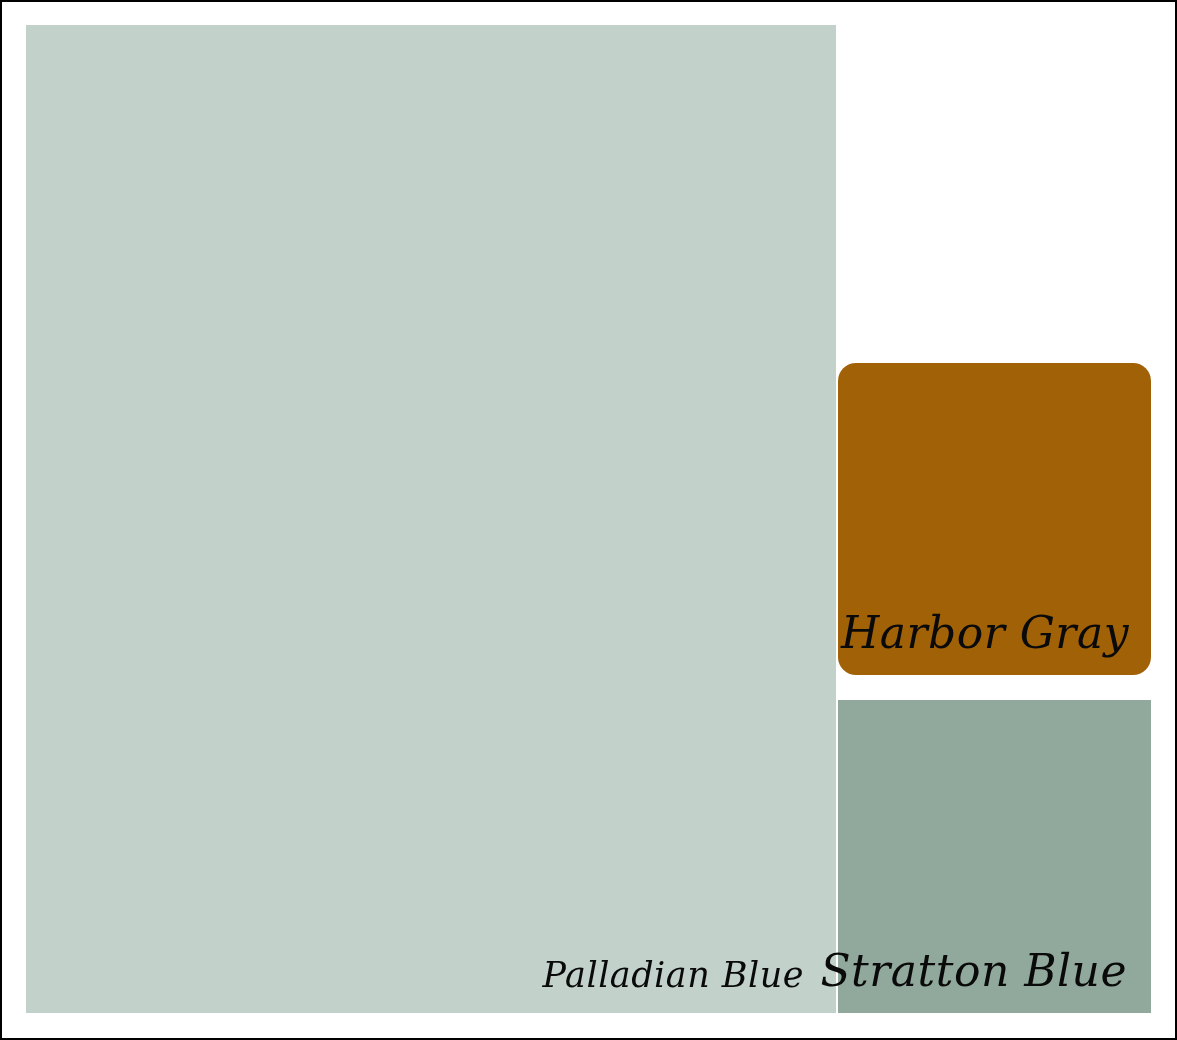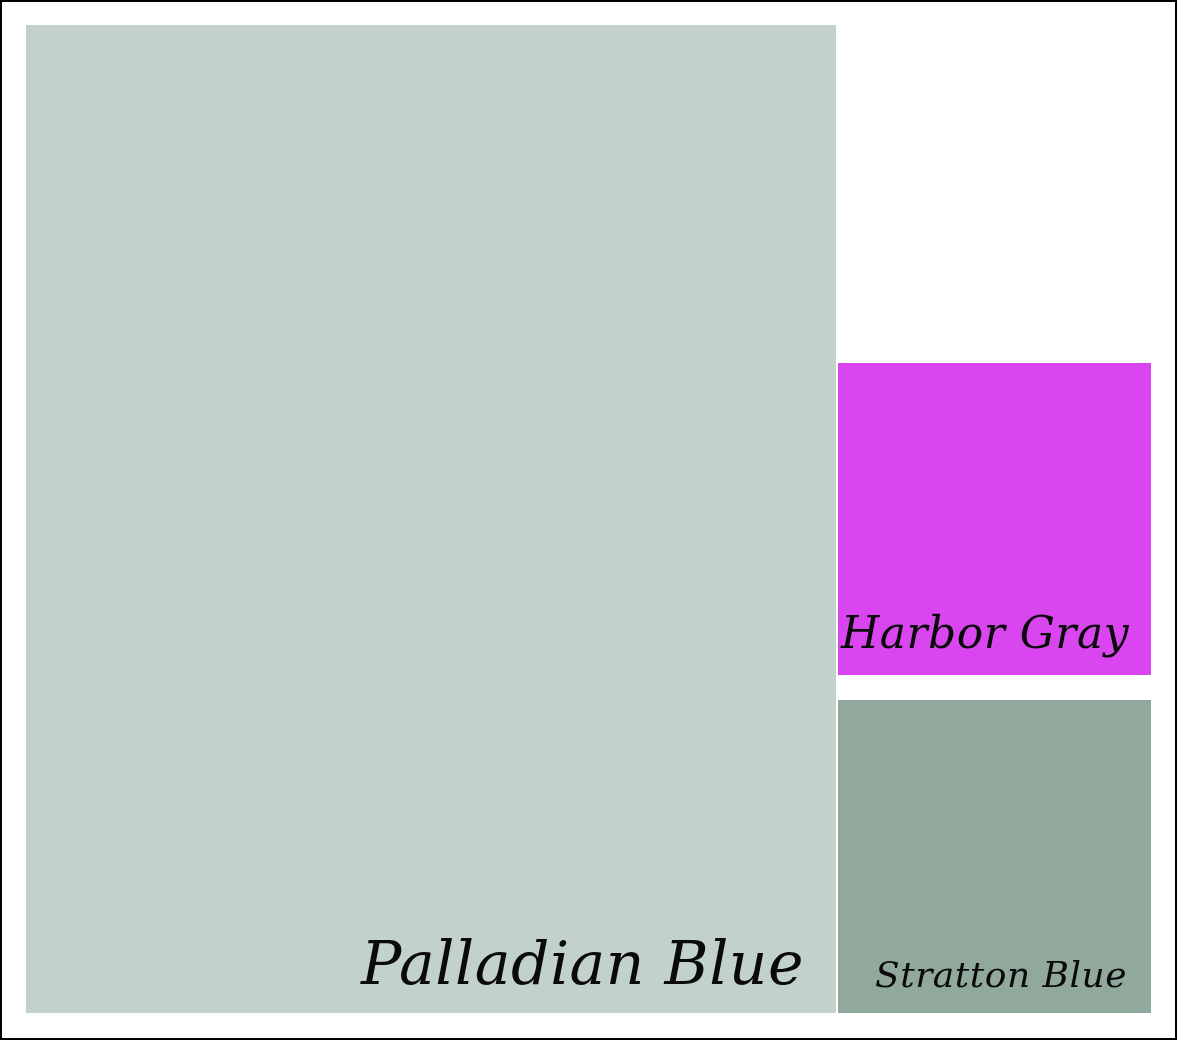--- a/index.html
+++ b/index.html
@@ -45,21 +45,21 @@
   }
 
   
   #swatch-palladian-blue {
     left: 24px;
     top: 23px;
     width: 810px;
     height: 988px;
   }
   #swatch-palladian-blue .swatch-label {
-    font-size: 60px;
+    font-size: 35px;
     padding-right: 32px;
     padding-bottom: 20px;
   }
 
   #swatch-storm {
     left: 836px;
     top: 20px;
     width: 313px;
     height: 318px;
   }
@@ -81,36 +81,36 @@
     padding-bottom: 20px;
   }
 
   #swatch-stratton-blue {
     left: 836px;
     top: 698px;
     width: 313px;
     height: 313px;
   }
   #swatch-stratton-blue .swatch-label {
-    font-size: 36px;
+    font-size: 44px;
     padding-right: 24px;
     padding-bottom: 20px;
   }
 </style>
 </head>
 <body>
 
 <div id="palette-board" style="background: rgb(255, 255, 255); border-color: rgb(0, 0, 0); border-width: 2px;">
 
   <div class="swatch" id="swatch-palladian-blue" style="background-color: rgb(194, 210, 203);">
     <span class="swatch-label" style="color: rgb(10, 10, 10);">Palladian Blue</span>
   </div>
 
 
-  <div class="swatch" id="swatch-harbor-gray" style="background-color: #d946ef;">
+  <div class="swatch" id="swatch-harbor-gray" style="background-color: #a16207; border-radius: 18px;">
     <span class="swatch-label" style="color: rgb(10, 10, 10);">Harbor Gray</span>
   </div>
 
   <div class="swatch" id="swatch-stratton-blue" style="background-color: rgb(145, 169, 157);">
     <span class="swatch-label" style="color: rgb(10, 10, 10);">Stratton Blue</span>
   </div>
 
 </div>
 
 </body></html>

